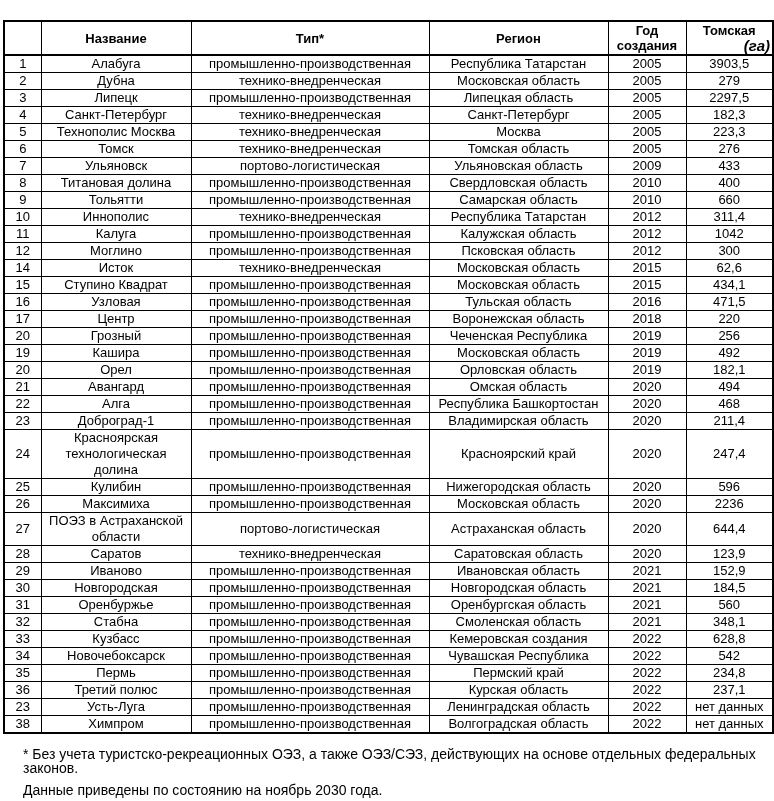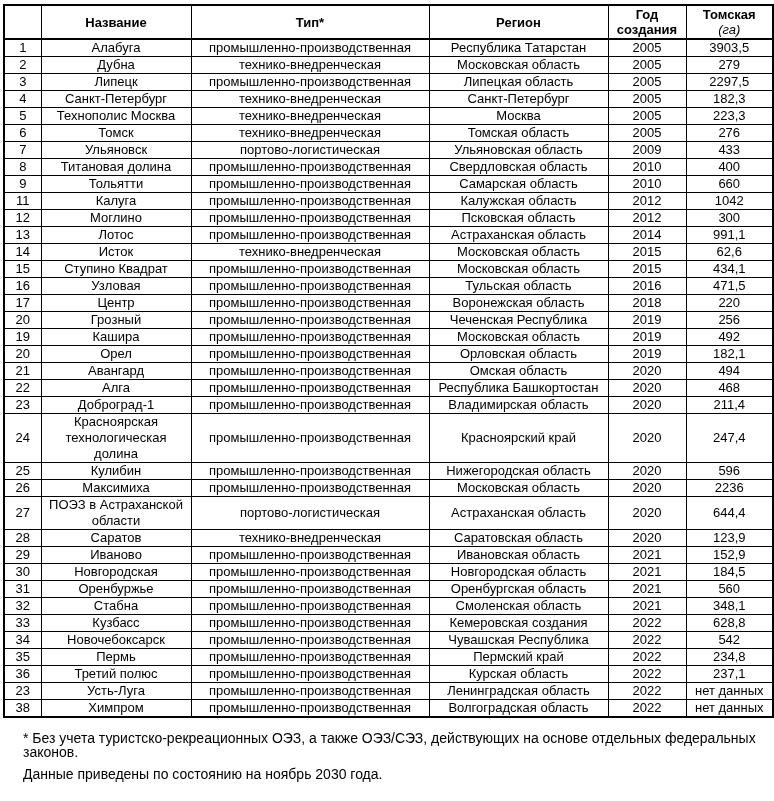--- a/index.html
+++ b/index.html
@@ -6,21 +6,21 @@
     margin: 0;
     padding: 0;
     background: #ffffff;
     color: #000000;
     font-family: "Liberation Sans", sans-serif;
   }
   .page {
     width: 774px;
     height: 801px;
     box-sizing: border-box;
-    padding: 4px 2px 0 3px;
+    padding: 20px 2px 0 3px;
     overflow: hidden;
   }
   table.sez {
     border-collapse: collapse;
     table-layout: fixed;
     width: 769px;
     border: 2px solid #000;
   }
   table.sez th,
   table.sez td {
@@ -37,22 +37,23 @@
     height: 32px;
     border-bottom: 2px solid #000;
   }
   table.sez td {
     font-size: 13px;
     line-height: 16px;
     height: 16px;
   }
   th .unit {
     font-style: italic;
-    font-weight: normal;
-    font-size: 13px;
+    font-weight: bold;
+    font-size: 15px;
+    text-align: right;
   }
   .notes {
     margin: 13px 0 0 20px;
     font-size: 14px;
   }
   .notes p {
     margin: 0 0 8px 0;
     line-height: 14px;
   }
 </style>
@@ -149,42 +150,42 @@
         </tr>
         <tr>
           <td>9</td>
           <td>Тольятти</td>
           <td>промышленно-производственная</td>
           <td>Самарская область</td>
           <td>2010</td>
           <td>660</td>
         </tr>
         <tr>
+          <td>10</td>
+          <td>Иннополис</td>
+          <td>технико-внедренческая</td>
+          <td>Республика Татарстан</td>
+          <td>2012</td>
+          <td>311,4</td>
+        </tr>
+        <tr>
           <td>11</td>
           <td>Калуга</td>
           <td>промышленно-производственная</td>
           <td>Калужская область</td>
           <td>2012</td>
           <td>1042</td>
         </tr>
         <tr>
           <td>12</td>
           <td>Моглино</td>
           <td>промышленно-производственная</td>
           <td>Псковская область</td>
           <td>2012</td>
           <td>300</td>
-        </tr>
-        <tr>
-          <td>13</td>
-          <td>Лотос</td>
-          <td>промышленно-производственная</td>
-          <td>Астраханская область</td>
-          <td>2014</td>
-          <td>991,1</td>
         </tr>
         <tr>
           <td>14</td>
           <td>Исток</td>
           <td>технико-внедренческая</td>
           <td>Московская область</td>
           <td>2015</td>
           <td>62,6</td>
         </tr>
         <tr>

